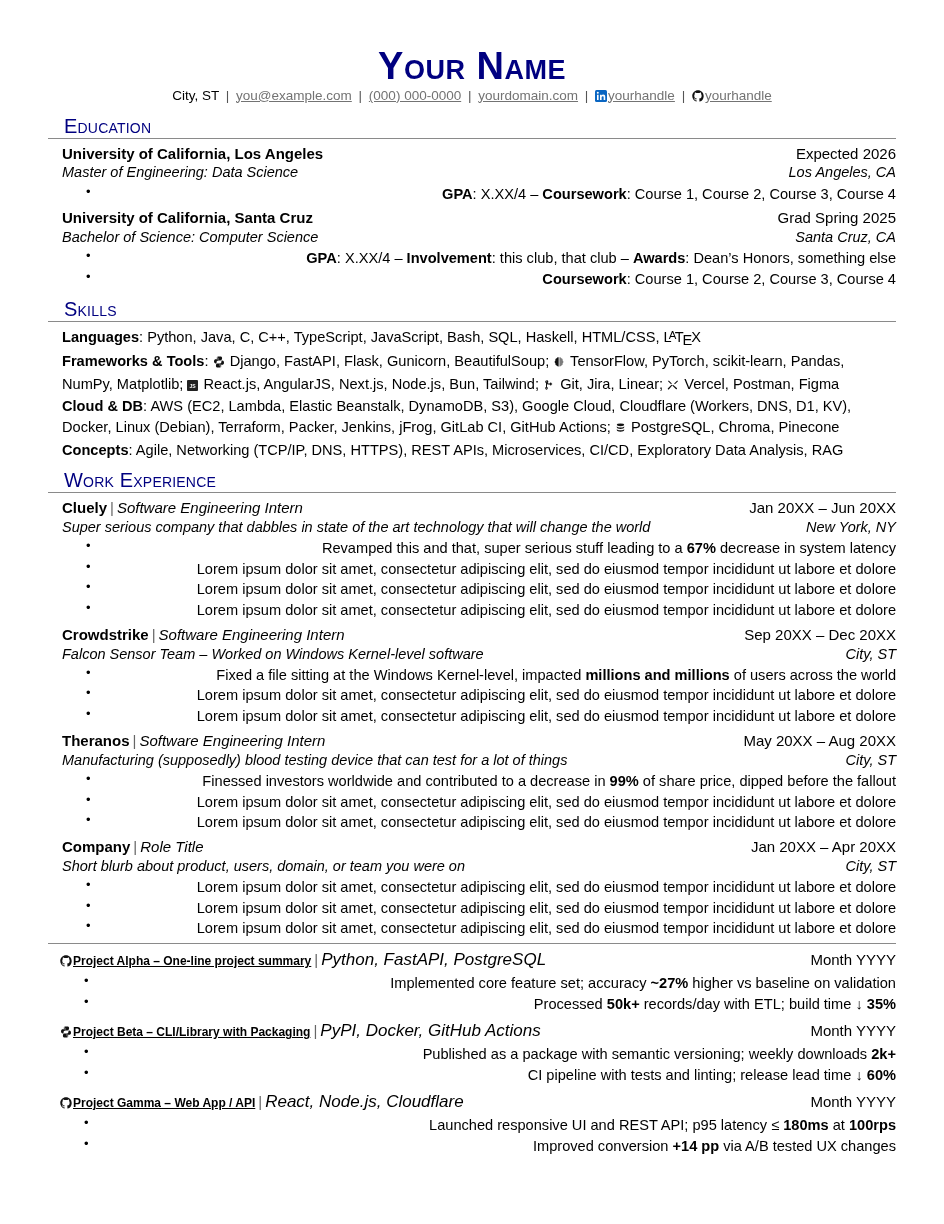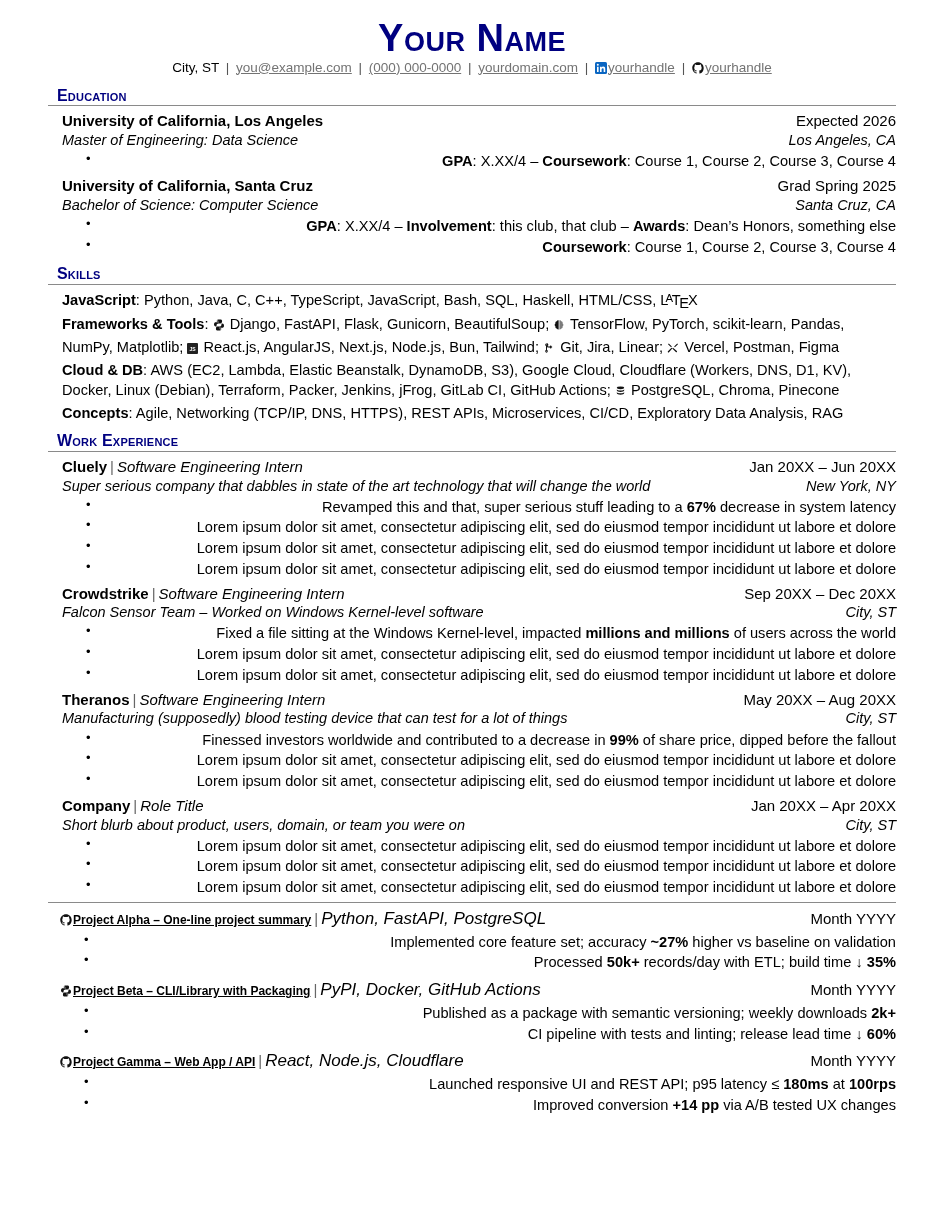--- a/index.html
+++ b/index.html
@@ -11,21 +11,21 @@
     width: 944px;
     height: 1224px;
     font-family: "Liberation Sans", sans-serif;
     color: #000000;
     -webkit-font-smoothing: antialiased;
   }
   .page {
     width: 944px;
     height: 1224px;
     box-sizing: border-box;
-    padding: 19px 48px 0 48px;
+    padding: 47px 48px 0 48px;
     position: relative;
   }
 
   
   .name {
     text-align: center;
     color: #000080;
     font-weight: bold;
     font-size: 38px;
     line-height: 1.02;
@@ -51,25 +51,25 @@
   .ico {
     display: inline-block;
     vertical-align: -2px;
     margin-right: 1px;
   }
 
   
   .section-head {
     color: #000080;
     font-variant: small-caps;
-    font-weight: bold;
-    font-size: 16px;
+    font-weight: normal;
+    font-size: 20px;
     line-height: 1.1;
     letter-spacing: 0.2px;
-    margin: 8px 0 1px 9px;
+    margin: 8px 0 1px 16px;
   }
   .rule {
     border: 0;
     border-top: 1.6px solid #8a8a8a;
     margin: 0 0 5px 0;
   }
 
   
   .entry { margin: 0 0 4px 0; padding: 0 0 0 14px; }
   .row {
@@ -187,21 +187,21 @@
     <ul class="bullets">
           <li><b>GPA</b>: X.XX/4 – <b>Involvement</b>: this club, that club – <b>Awards</b>: Dean’s Honors, something else</li>
           <li><b>Coursework</b>: Course 1, Course 2, Course 3, Course 4</li>
         </ul>
   </div>
     </div>
 
   <div class="section-head">Skills</div>
   <hr class="rule">
   <div class="skills" id="skills-list">
-      <p><b>JavaScript</b>: Python, Java, C, C++, TypeScript, JavaScript, Bash, SQL, Haskell, HTML/CSS,  <span class="latex">L<span class="a">A</span>T<span class="e">E</span>X</span></p>
+      <p><b>Languages</b>: Python, Java, C, C++, TypeScript, JavaScript, Bash, SQL, Haskell, HTML/CSS,  <span class="latex">L<span class="a">A</span>T<span class="e">E</span>X</span></p>
       <p><b>Frameworks &amp; Tools</b>: <span class="ico"><svg width="12" height="12" viewBox="0 0 24 24">
             <path fill="#111" d="M11.9 1c-2.4 0-4.3.5-4.3 2.6v2.1h4.5v.8H5.7C3.6 6.5 2 7.8 2 10.6c0 2.8 1.4 4.2 3.5 4.2h1.6v-2.4c0-2 1.7-3.6 3.7-3.6h4.1c1.8 0 3.2-1.4 3.2-3.1V3.6C18.1 1.8 16.5 1 14.3 1zM9.4 2.6c.5 0 .9.4.9.9s-.4.9-.9.9-.9-.4-.9-.9.4-.9.9-.9z"></path>
             <path fill="#111" d="M12.1 23c2.4 0 4.3-.5 4.3-2.6v-2.1h-4.5v-.8h6.4c2.1 0 3.7-1.3 3.7-4.1 0-2.8-1.4-4.2-3.5-4.2h-1.6v2.4c0 2-1.7 3.6-3.7 3.6H9.1c-1.8 0-3.2 1.4-3.2 3.1v2.1C5.9 22.2 7.5 23 9.7 23zm2.5-1.6c-.5 0-.9-.4-.9-.9s.4-.9.9-.9.9.4.9.9-.4.9-.9.9z"></path>
           </svg></span> Django, FastAPI, Flask, Gunicorn, BeautifulSoup; <span class="ico"><svg width="12" height="12" viewBox="0 0 24 24">
             <path fill="#111" d="M11.2 2.4C9.5 2.1 7.9 3.1 7.4 4.6c-1.5.2-2.7 1.5-2.7 3.1 0 .4.1.8.2 1.2-1 .6-1.6 1.7-1.6 2.9 0 1.2.6 2.3 1.6 2.9-.1.4-.2.8-.2 1.2 0 1.7 1.3 3 3 3.1.6 1.4 2.1 2.3 3.6 2V2.4z"></path>
             <path fill="#111" d="M12.8 2.4v18.6c1.5.3 3-.6 3.6-2 1.7-.1 3-1.4 3-3.1 0-.4-.1-.8-.2-1.2 1-.6 1.6-1.7 1.6-2.9 0-1.2-.6-2.3-1.6-2.9.1-.4.2-.8.2-1.2 0-1.6-1.2-2.9-2.7-3.1-.5-1.5-2.1-2.5-3.9-2.2z" opacity=".55"></path>
           </svg></span> TensorFlow, PyTorch, scikit-learn, Pandas, NumPy, Matplotlib; <span class="ico"><svg width="11" height="11" viewBox="0 0 24 24">
             <rect width="24" height="24" rx="2" fill="#222"></rect>
             <text x="12" y="17.5" font-family="Liberation Sans, sans-serif" font-size="11" font-weight="bold" fill="#fff" text-anchor="middle">JS</text>
           </svg></span> React.js, AngularJS, Next.js, Node.js, Bun, Tailwind; <span class="ico"><svg width="12" height="12" viewBox="0 0 24 24">

